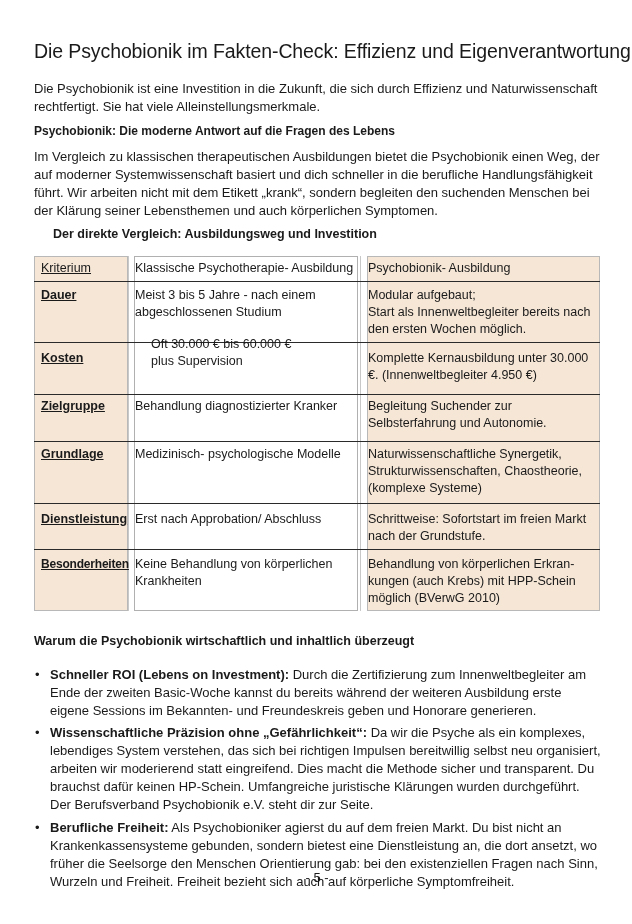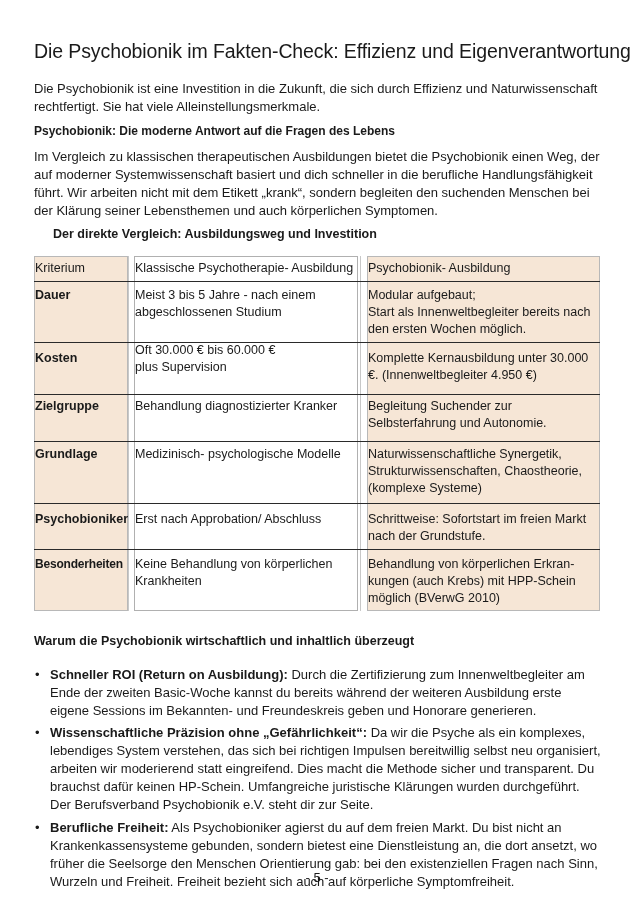--- a/index.html
+++ b/index.html
@@ -13,21 +13,21 @@
   .h3 { position: absolute; top: 227px; left: 0; font-size: 12.5px; font-weight: bold; margin: 0; white-space: nowrap; padding-left: 19px; }
 
   .table { position: absolute; top: 256px; left: 0; width: 566px; height: 355px; }
   .col { position: absolute; top: 0; height: 355px; box-sizing: border-box; }
   .col1 { left: 0; width: 94px; background: #f6e6d6; border: 1px solid #b8b8b8; }
   .col2 { left: 100px; width: 224px; background: #ffffff; border: 1px solid #b0b0b0; }
   .col3 { left: 333px; width: 233px; background: #f6e6d6; border: 1px solid #b8b8b8; }
   .gap-line { position: absolute; top: 0; height: 355px; width: 1px; background: #c8c8c8; }
   .hline { position: absolute; height: 1.3px; background: #2a2a2a; left: 0; width: 566px; }
   .cell { position: absolute; font-size: 12.5px; line-height: 17px; box-sizing: border-box; }
-  .c1 { left: 1px; width: 80px; }
+  .c1 { left: 7px; width: 80px; text-decoration: underline; }
   .c2 { left: 101px; width: 222px; }
   .c3 { left: 334px; width: 232px; }
   .bold { font-weight: bold; }
 
   .h4 { position: absolute; top: 634px; left: 0; font-size: 12.5px; font-weight: bold; margin: 0; white-space: nowrap; }
   .bullets { position: absolute; left: 0; top: 0; width: 566px; margin: 0; padding: 0; list-style: none; }
   .bullet { position: absolute; left: 0; width: 566px; font-size: 13px; line-height: 18px; }
   .bullet .dot { position: absolute; left: 1px; top: 0; }
   .bullet .txt { position: absolute; left: 16px; width: 552px; }
   .page-num { position: absolute; top: 870px; left: 0; width: 566px; text-align: center; font-size: 13px; }
@@ -59,48 +59,48 @@
     <div class="cell c1" style="top:4px;">Kriterium</div>
     <div class="cell c2" style="top:4px;">Klassische Psychotherapie- Ausbildung</div>
     <div class="cell c3" style="top:4px;">Psychobionik- Ausbildung</div>
 
     <div class="cell c1 bold" style="top:31px;">Dauer</div>
     <div class="cell c2" style="top:31px; white-space:pre-line;">Meist 3 bis 5 Jahre - nach einem abgeschlossenen Studium</div>
     <div class="cell c3" style="top:31px; white-space:pre-line;">Modular aufgebaut;
 Start als Innenweltbegleiter bereits nach den ersten Wochen möglich.</div>
 
     <div class="cell c1 bold" style="top:94px;">Kosten</div>
-    <div class="cell c2" style="top:86px; white-space:pre-line;">Oft 30.000 € bis 60.000 €
+    <div class="cell c2" style="top:80px; white-space:pre-line;margin-left:16px;">Oft 30.000 € bis 60.000 €
  plus Supervision</div>
     <div class="cell c3" style="top:94px;">Komplette Kernausbildung unter 30.000 €. (Innenweltbegleiter 4.950 €)</div>
 
     <div class="cell c1 bold" style="top:142px;">Zielgruppe</div>
     <div class="cell c2" style="top:142px;">Behandlung diagnostizierter Kranker</div>
     <div class="cell c3" style="top:142px;">Begleitung Suchender zur Selbsterfahrung und Autonomie.</div>
 
     <div class="cell c1 bold" style="top:190px;">Grundlage</div>
     <div class="cell c3" style="top:190px;">Naturwissenschaftliche Synergetik, Strukturwissenschaften, Chaostheorie, (komplexe Systeme)</div>
     <div class="cell c2" style="top:190px;">Medizinisch- psychologische Modelle</div>
 
-    <div class="cell c1 bold" style="top:255px;">Psychobioniker</div>
+    <div class="cell c1 bold" style="top:255px;">Dienstleistung</div>
     <div class="cell c2" style="top:255px;">Erst nach Approbation/ Abschluss</div>
     <div class="cell c3" style="top:255px;">Schrittweise: Sofortstart im freien Markt nach der Grundstufe.</div>
 
     <div class="cell c1 bold" style="top:300px; font-size:12px; letter-spacing:-0.2px;">Besonderheiten</div>
     <div class="cell c2" style="top:300px;">Keine Behandlung von körperlichen Krankheiten</div>
     <div class="cell c3" style="top:300px; white-space:pre-line;">Behandlung von körperlichen Erkran-
 kungen (auch Krebs) mit HPP-Schein möglich (BVerwG 2010)</div>
   </div>
 
   <h3 class="h4">Warum die Psychobionik wirtschaftlich und inhaltlich überzeugt</h3>
 
   <ul class="bullets">
     <li class="bullet" style="top:666px;">
       <span class="dot">•</span>
-      <span class="txt"><b>Schneller ROI (Return on Ausbildung):</b><span> Durch die Zertifizierung zum Innenweltbegleiter am Ende der zweiten Basic-Woche kannst du bereits während der weiteren Ausbildung erste eigene Sessions im Bekannten- und Freundeskreis geben und Honorare generieren.</span></span>
+      <span class="txt"><b>Schneller ROI (Lebens on Investment):</b><span> Durch die Zertifizierung zum Innenweltbegleiter am Ende der zweiten Basic-Woche kannst du bereits während der weiteren Ausbildung erste eigene Sessions im Bekannten- und Freundeskreis geben und Honorare generieren.</span></span>
     </li>
     <li class="bullet" style="top:724px;">
       <span class="dot">•</span>
       <span class="txt"><b>Wissenschaftliche Präzision ohne „Gefährlichkeit“:</b><span> Da wir die Psyche als ein komplexes, lebendiges System verstehen, das sich bei richtigen Impulsen bereitwillig selbst neu organisiert, arbeiten wir moderierend statt eingreifend. Dies macht die Methode sicher und transparent. Du brauchst dafür keinen HP-Schein. Umfangreiche juristische Klärungen wurden durchgeführt. Der Berufsverband Psychobionik e.V. steht dir zur Seite.</span></span>
     </li>
     <li class="bullet" style="top:819px;">
       <span class="dot">•</span>
       <span class="txt"><b>Berufliche Freiheit:</b><span> Als Psychobioniker agierst du auf dem freien Markt. Du bist nicht an Krankenkassensysteme gebunden, sondern bietest eine Dienstleistung an, die dort ansetzt, wo früher die Seelsorge den Menschen Orientierung gab: bei den existenziellen Fragen nach Sinn, Wurzeln und Freiheit. Freiheit bezieht sich auch auf körperliche Symptomfreiheit.</span></span>
     </li>
   </ul>

